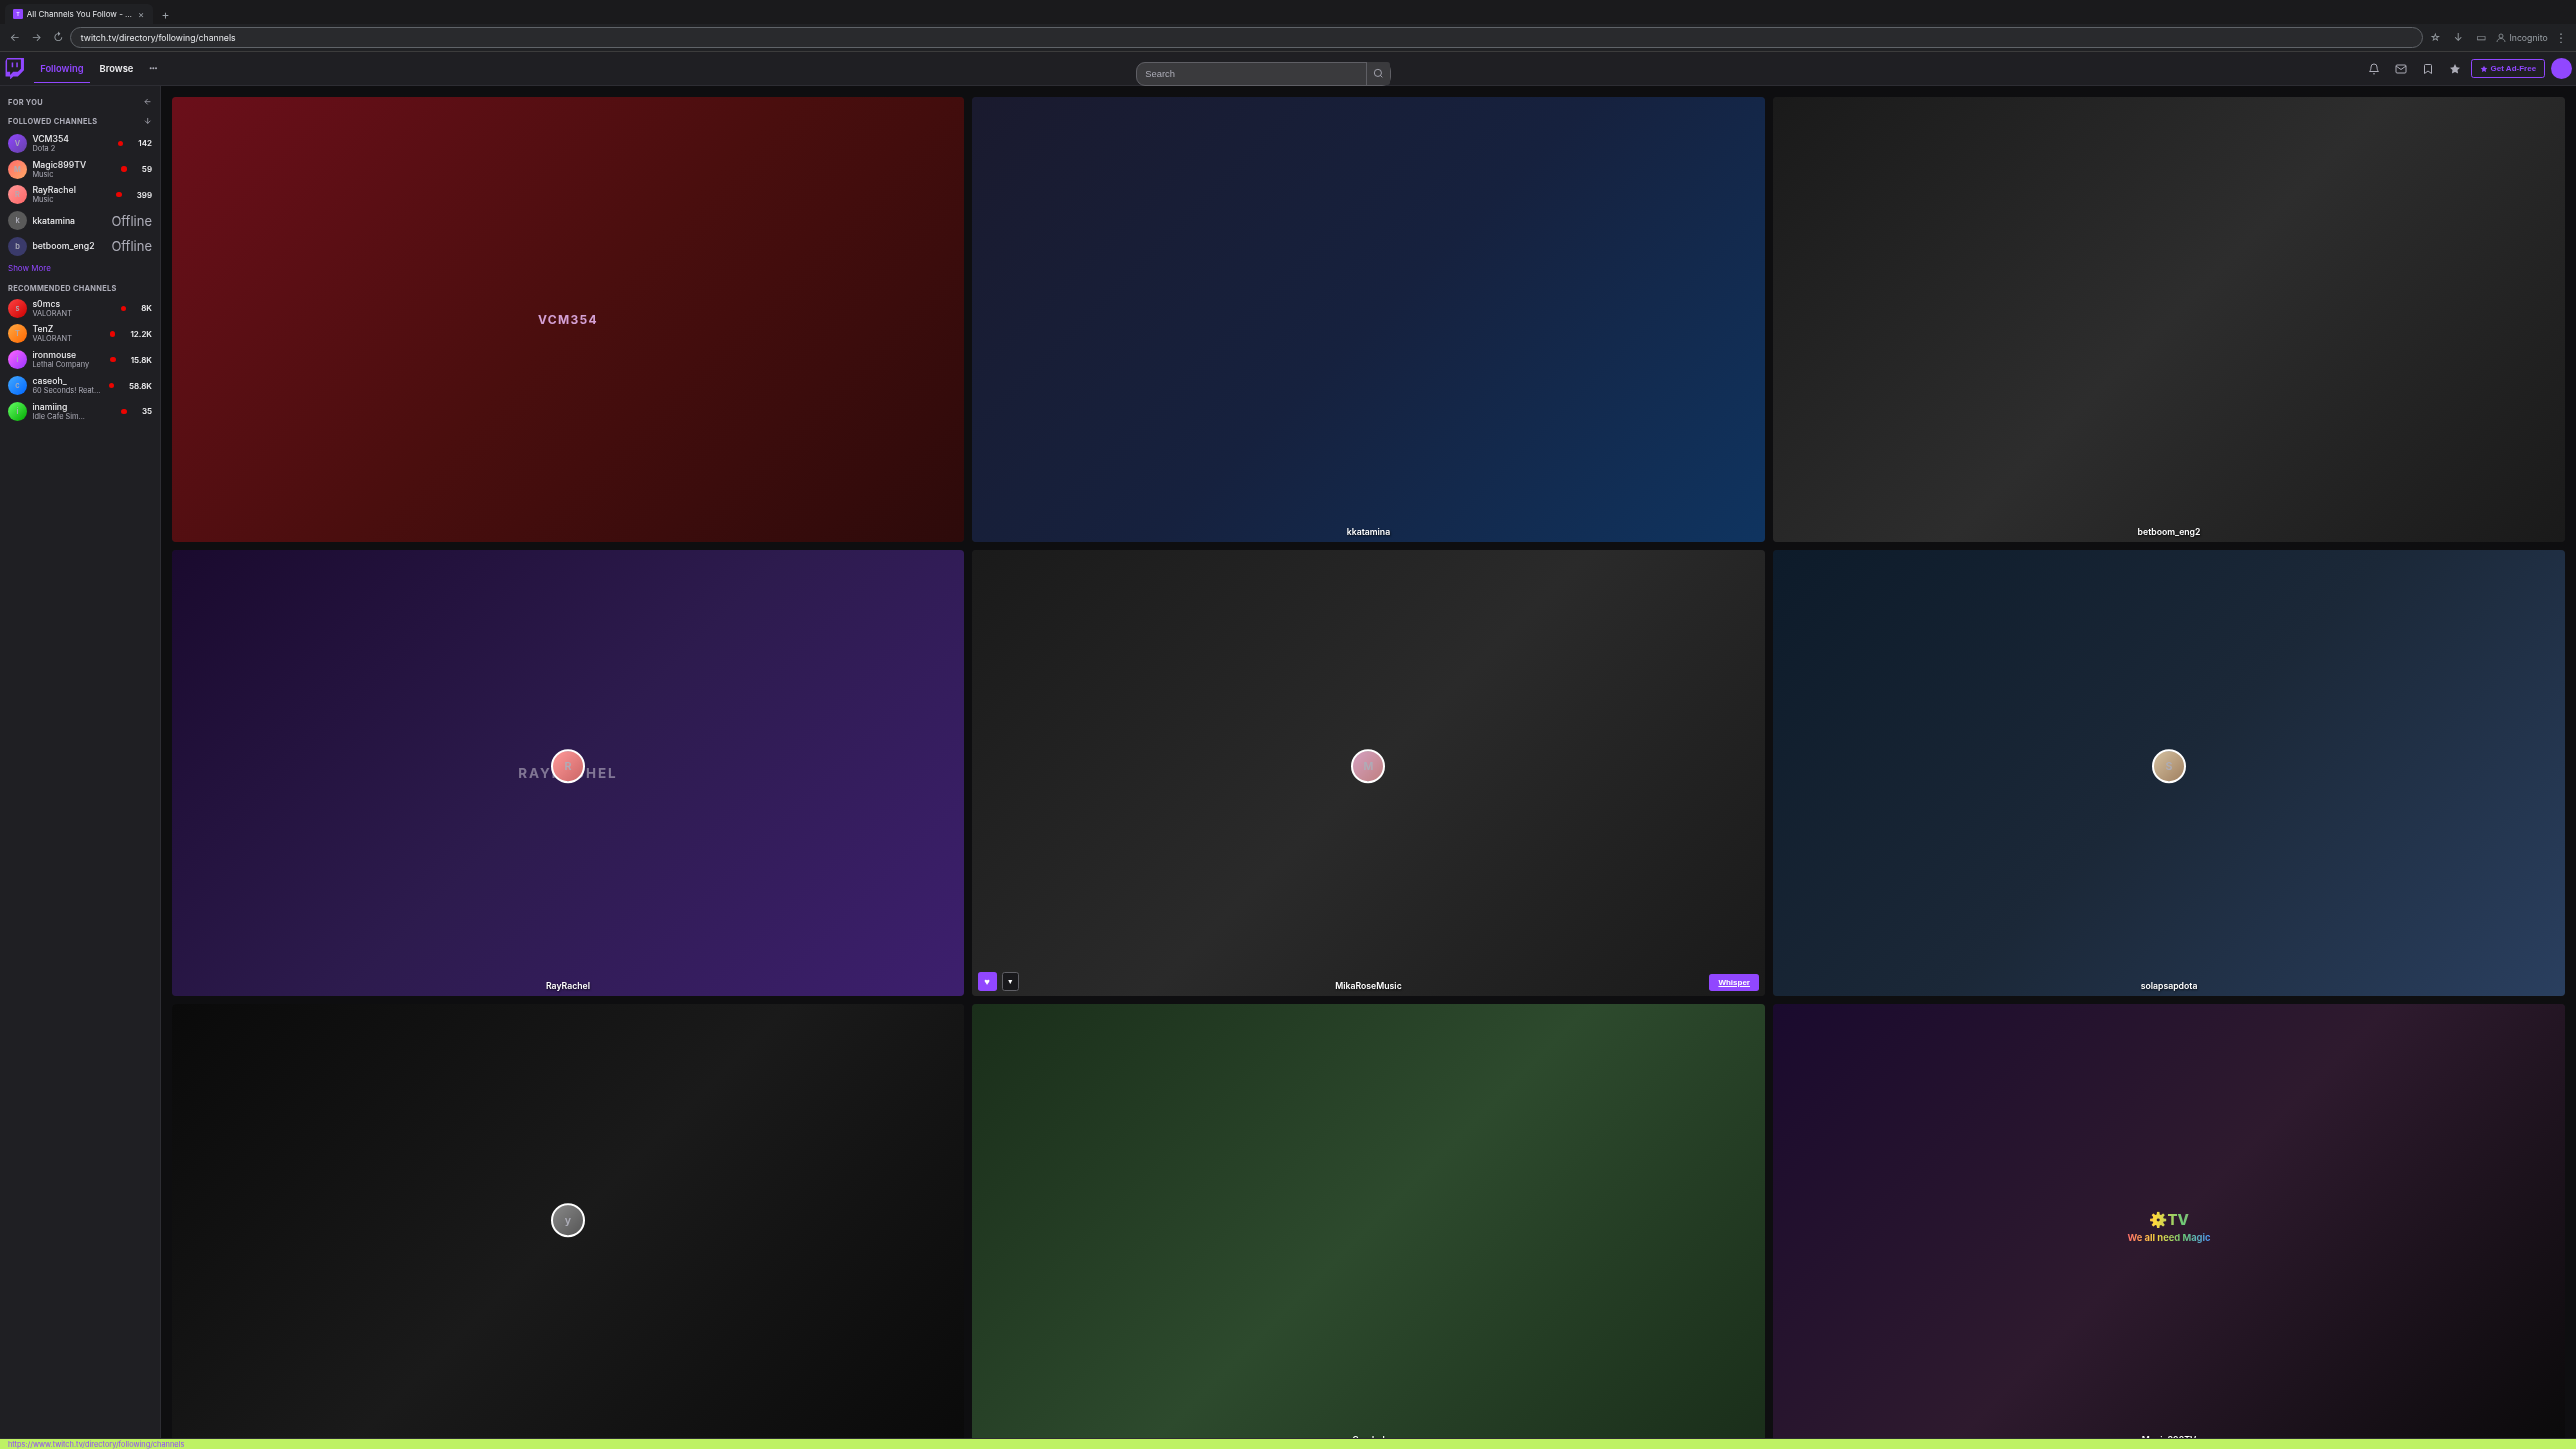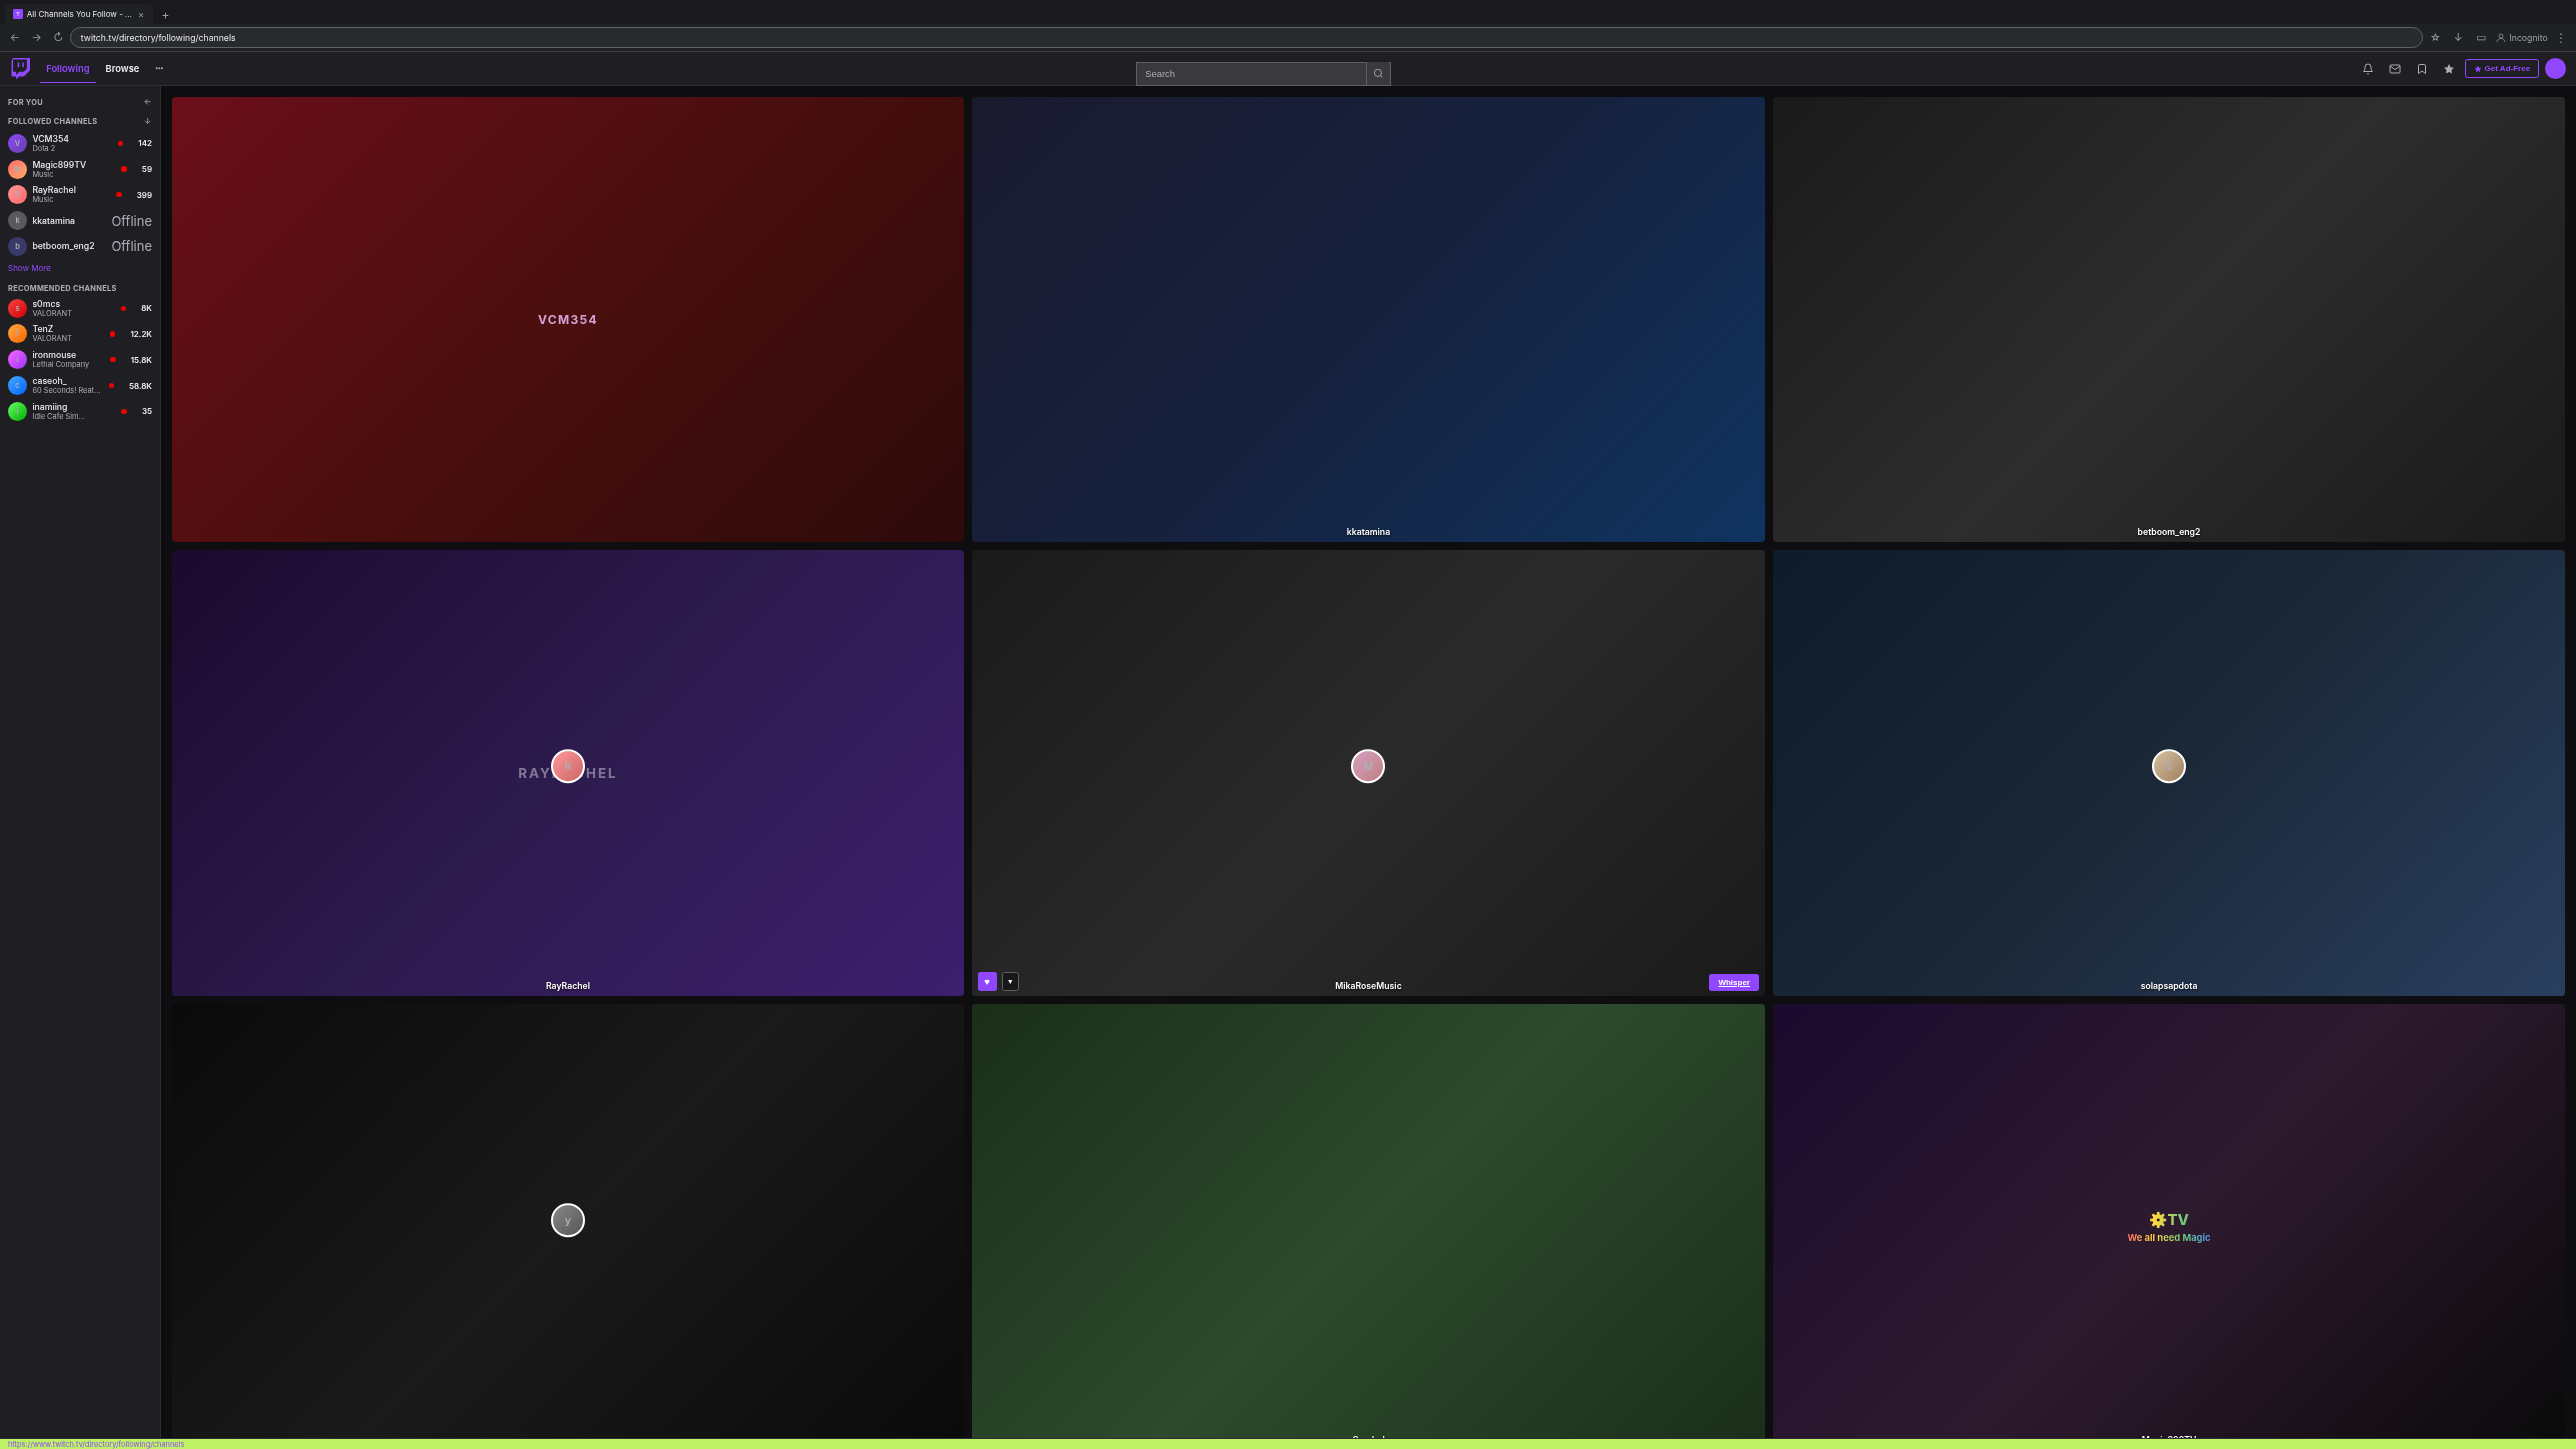--- a/index.html
+++ b/index.html
@@ -148,21 +148,21 @@
       display: flex;
       flex-direction: column;
       height: calc(100vh - 51px);
     }
 
     
     .twitch-header {
       background: #1f1f23;
       display: flex;
       align-items: center;
-      padding: 0 10px;
+      padding: 0 4px;
       height: 34px;
       border-bottom: 0.7px solid #2d2d33;
       flex-shrink: 0;
     }
     .twitch-logo {
       width: 21.5px;
       height: 21.5px;
       margin-right: 8px;
       flex-shrink: 0;
     }
@@ -206,21 +206,21 @@
       flex: 1;
       display: flex;
       justify-content: center;
       padding: 0 13.4px;
     }
     .search-bar {
       display: flex;
       align-items: center;
       background: #3a3a3d;
       border: 0.7px solid #5f5f65;
-      border-radius: 0;
+      border-radius: 9px;
       width: 255px;
       height: 24px;
       margin-top: 10px;
     }
     .search-input {
       background: transparent;
       border: none;
       outline: none;
       color: #efeff1;
       font-size: 9.4px;

